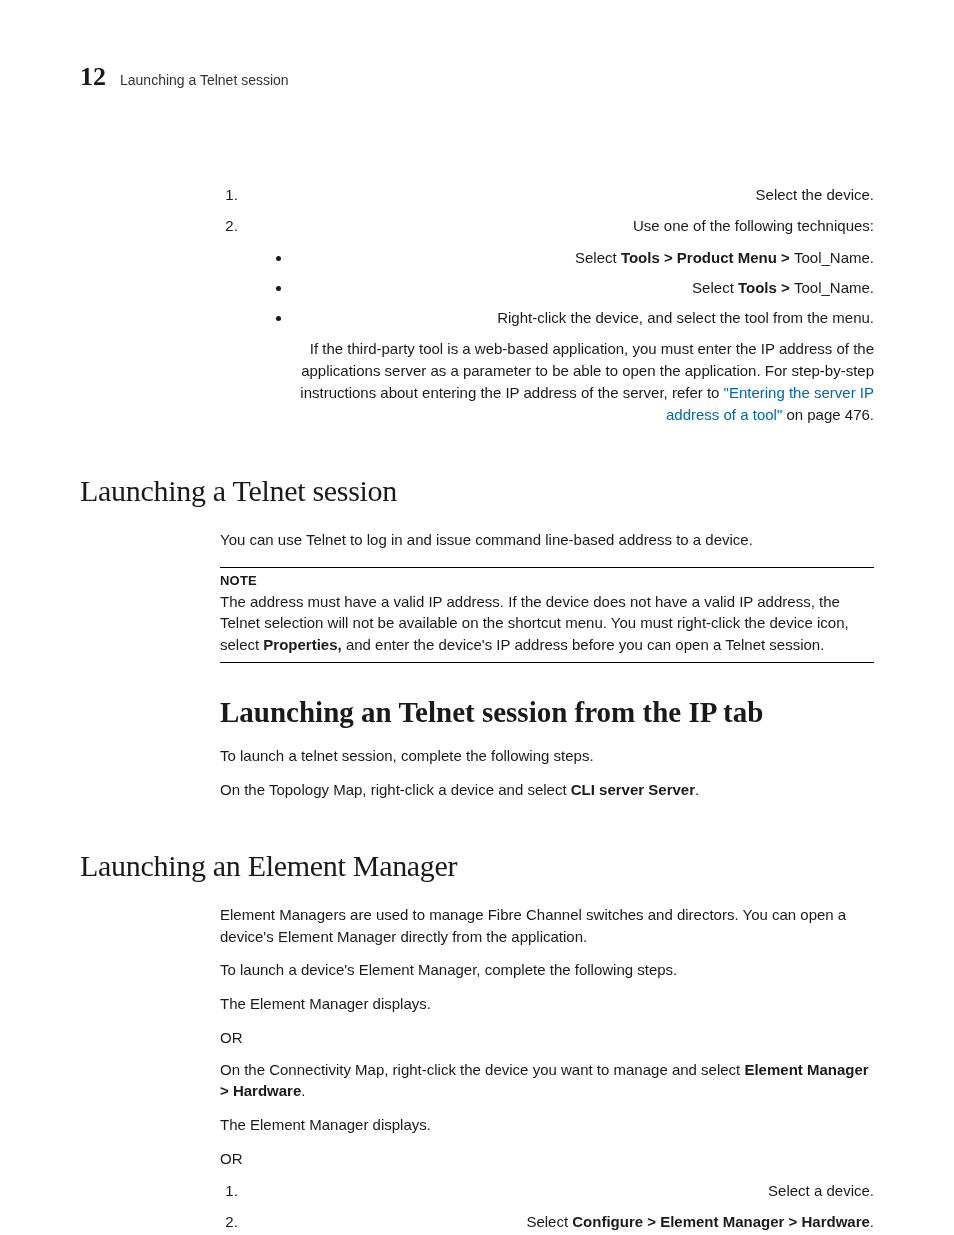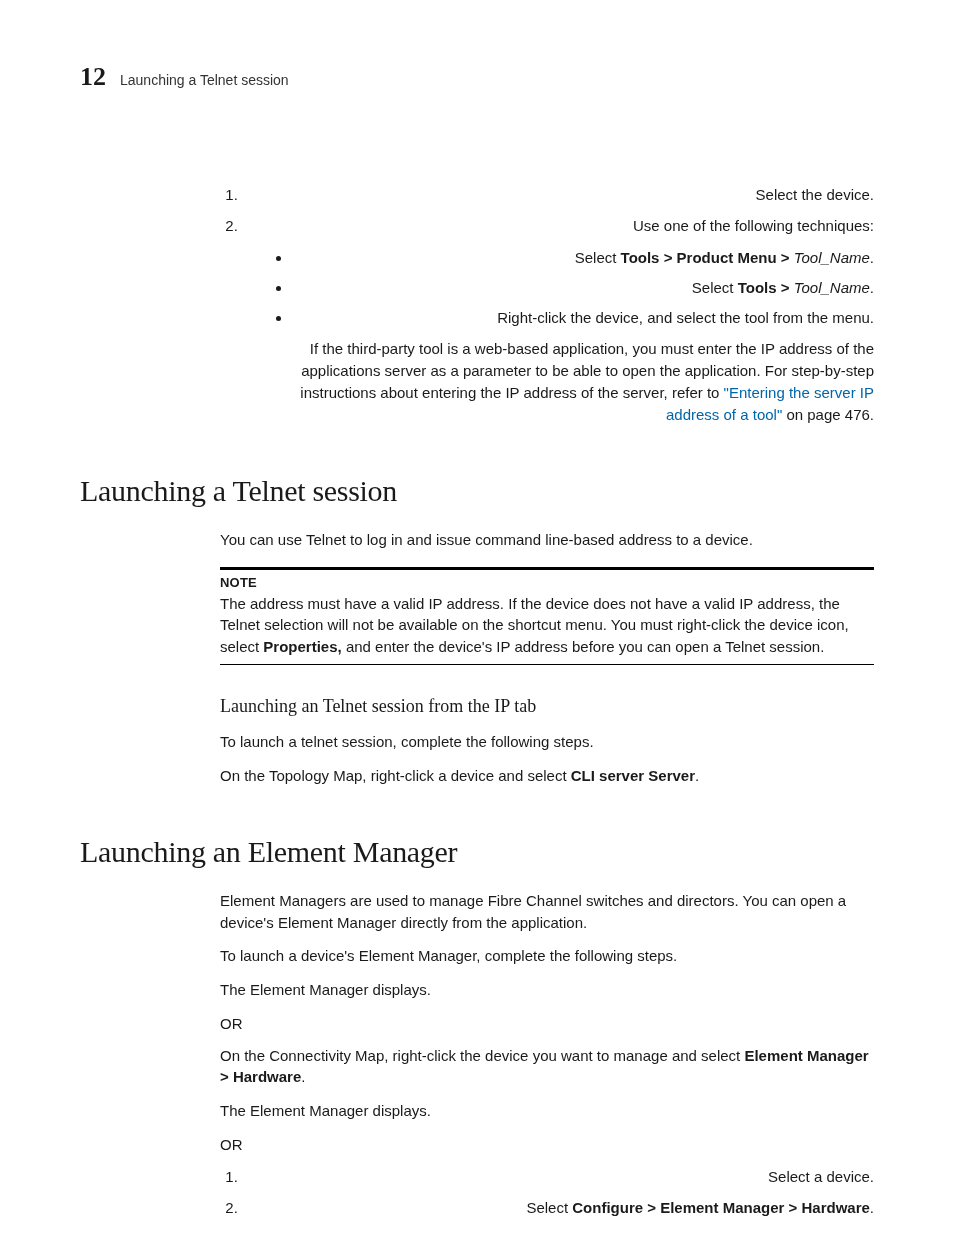--- a/index.html
+++ b/index.html
@@ -48,37 +48,37 @@
     padding-left: 44px;
   }
   ul.bullets > li {
     margin-bottom: 8px;
     padding-left: 4px;
   }
   .sub-note {
     margin: 10px 0 0 48px;
   }
   .bold { font-weight: bold; }
-  .italic { font-style: italic; }
+  .italic { }
   .link { color: #0066aa; }
   h1.section {
     font-family: Georgia, 'Times New Roman', serif;
     font-size: 30px;
     font-weight: normal;
     margin: 44px 0 16px 0;
     letter-spacing: -0.3px;
   }
   h2.subsection {
     font-family: Georgia, 'Times New Roman', serif;
-    font-size: 18px;
-    font-weight: normal;
+    font-size: 29px;
+    font-weight: bold;
     margin: 28px 0 12px 0;
   }
   .note-block {
-    border-top: 3px solid #000000;
+    border-top: 1px solid #000000;
     border-bottom: 1px solid #000;
     padding: 4px 0 6px 0;
     margin: 16px 0 20px 0;
   }
   .note-label {
     font-weight: bold;
     font-size: 13px;
     letter-spacing: 0.2px;
   }
   p { margin: 0 0 12px 0; }

